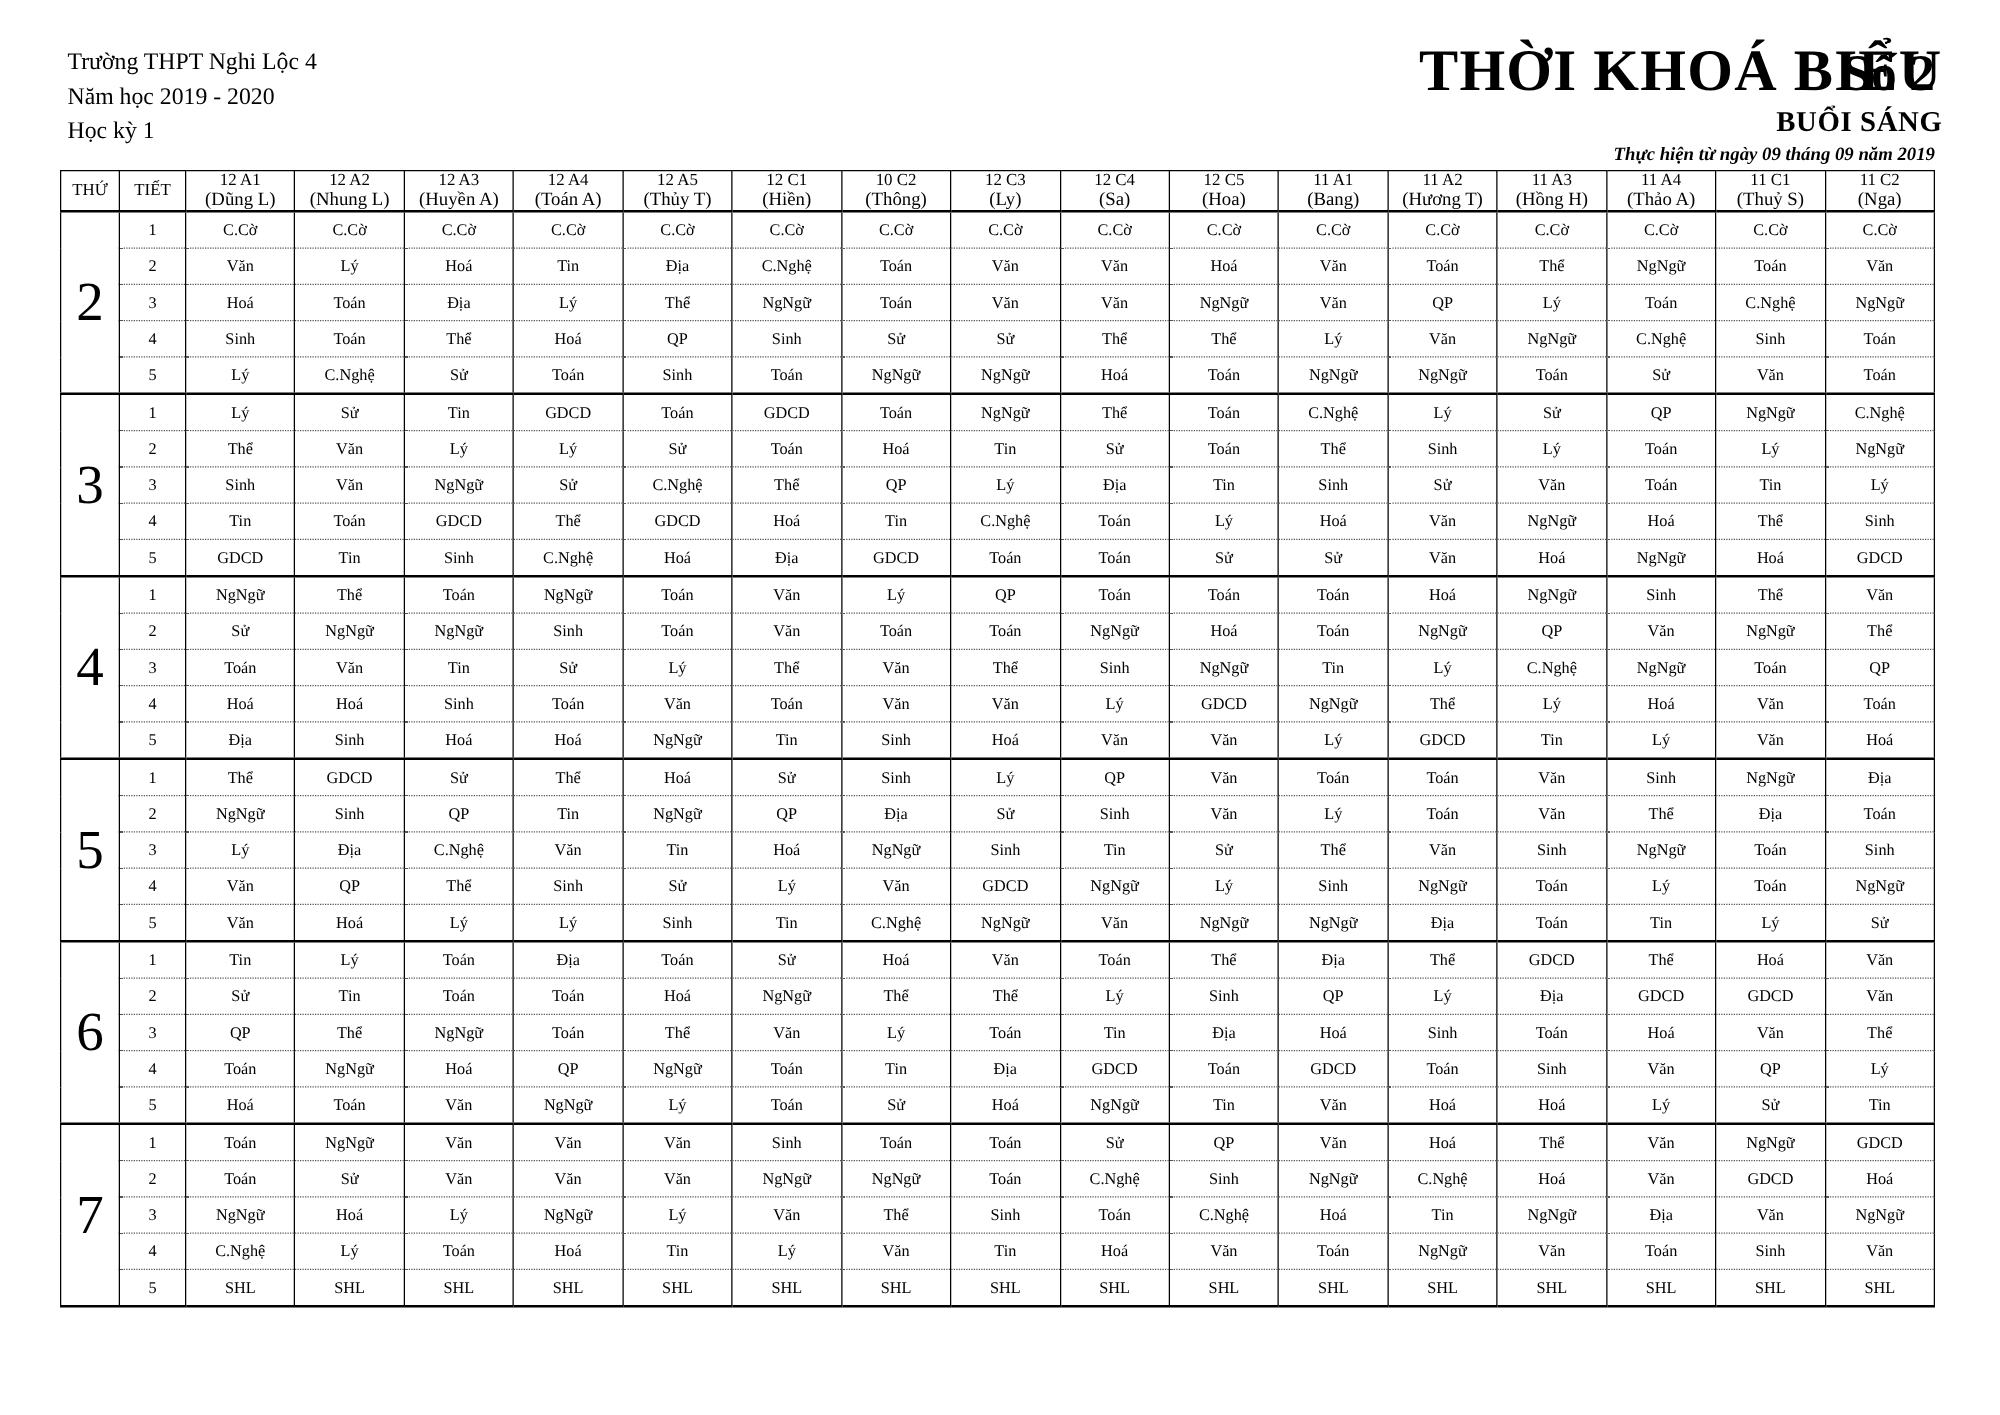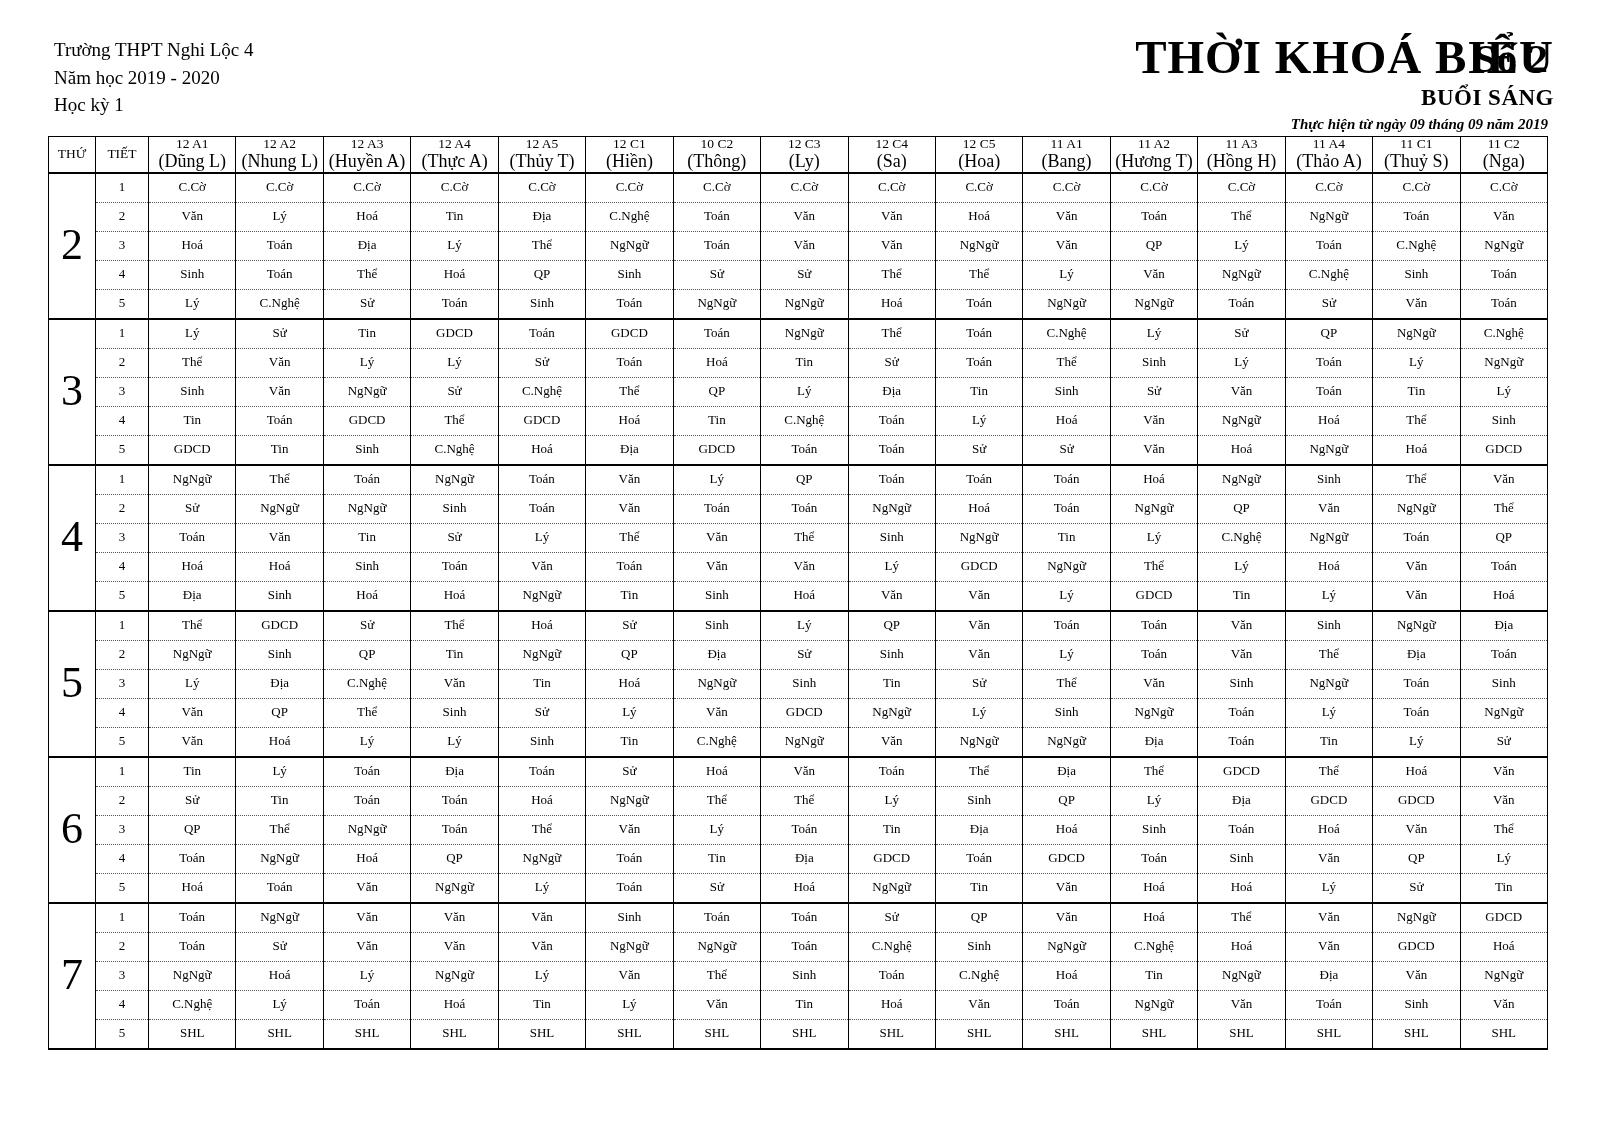--- a/index.html
+++ b/index.html
@@ -88,21 +88,21 @@
     line-height: 1.1;
     font-weight: normal;
   }
   thead th {
     font-weight: bold;
     font-size: 13.5px;
     height: 44px;
     padding: 2px 1px;
   }
   thead th .cls { display: block; }
-  thead th .tea { display: block; font-size: 18px; }
+  thead th .tea { display: block; font-size: 15px; }
   th.col-thu { width: 46px; }
   th.col-tiet { width: 52px; }
   td.thu {
     font-size: 44px;
     font-weight: bold;
     font-family: "Liberation Serif", serif;
     border-top: 2px solid #000;
     border-bottom: 2px solid #000;
   }
   td.tiet { font-size: 13px; }
@@ -166,21 +166,21 @@
           <th>
             <span class="cls">12 A2</span>
             <span class="tea">(Nhung L)</span>
           </th>
           <th>
             <span class="cls">12 A3</span>
             <span class="tea">(Huyền A)</span>
           </th>
           <th>
             <span class="cls">12 A4</span>
-            <span class="tea">(Thực A)</span>
+            <span class="tea">(Toán A)</span>
           </th>
           <th>
             <span class="cls">12 A5</span>
             <span class="tea">(Thủy T)</span>
           </th>
           <th>
             <span class="cls">12 C1</span>
             <span class="tea">(Hiền)</span>
           </th>
           <th>

